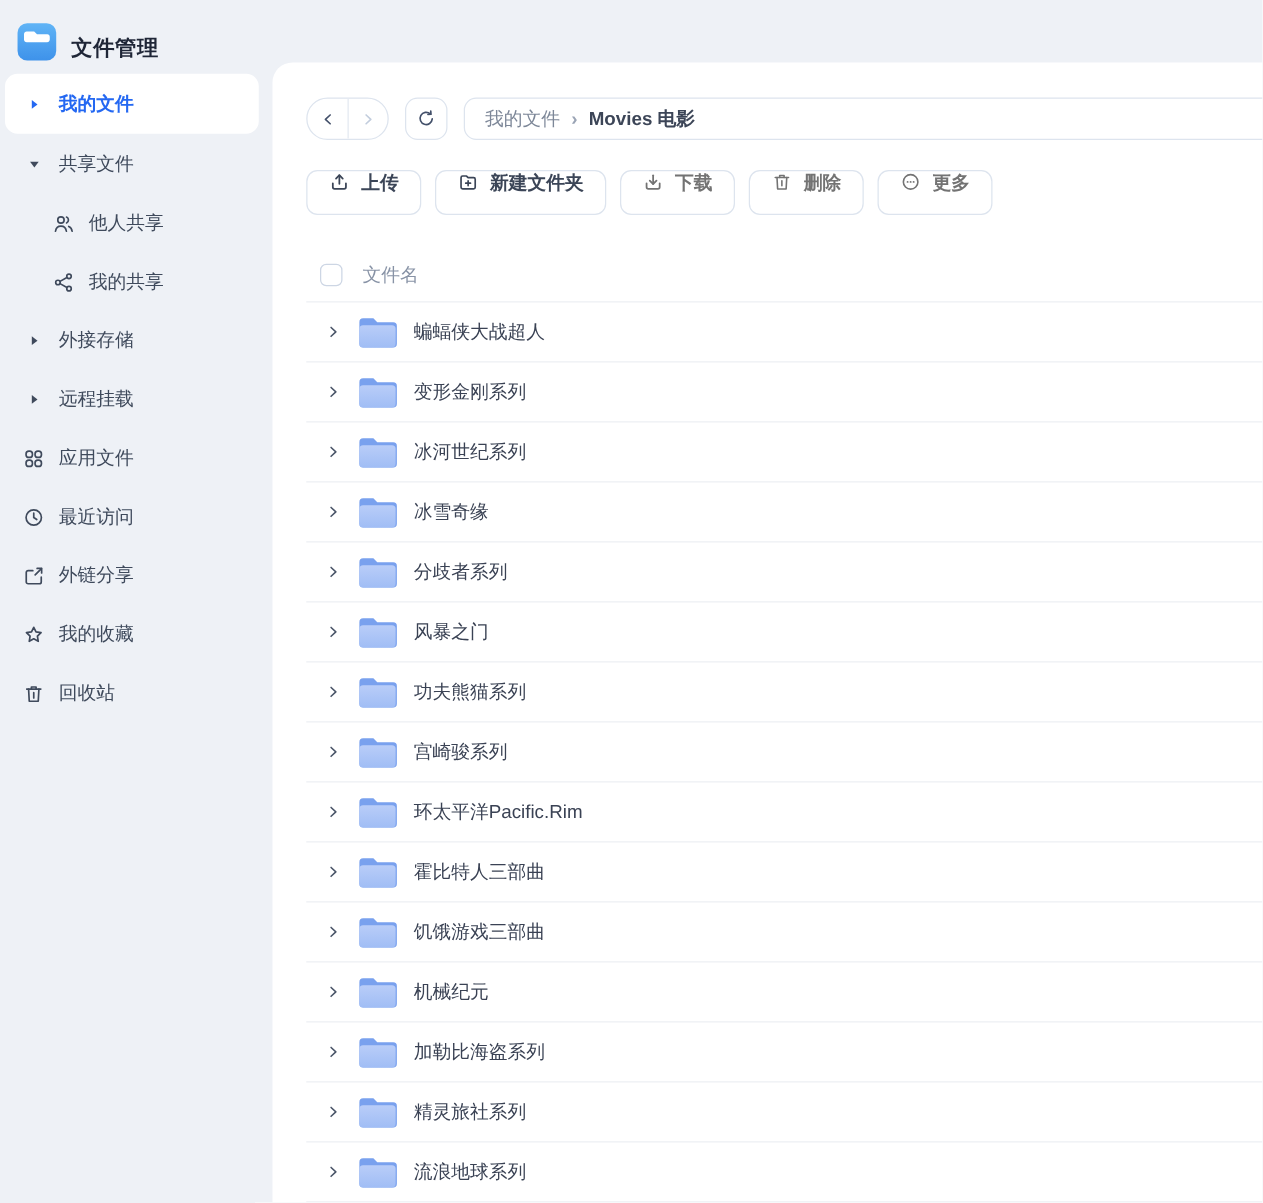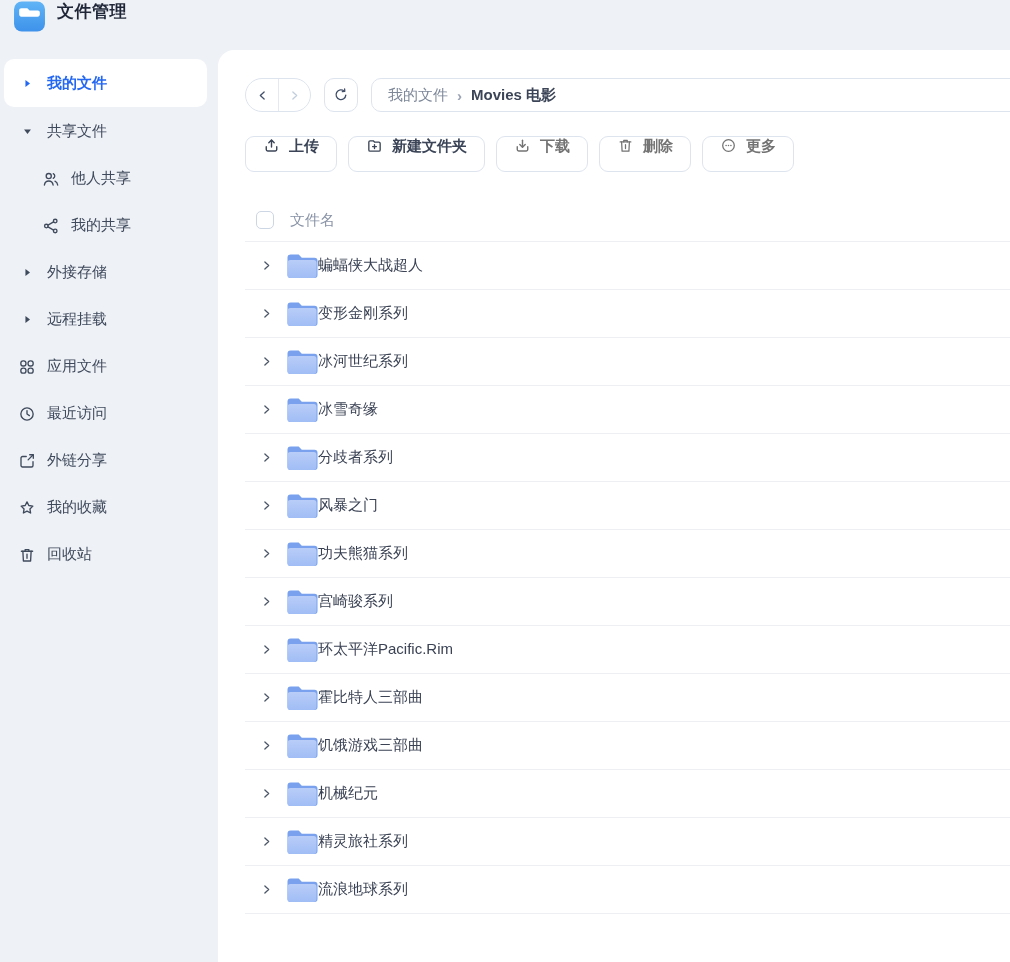--- a/index.html
+++ b/index.html
@@ -5,21 +5,21 @@
   html,body{margin:0;padding:0}
   body{
     width:1010px;height:962px;overflow:hidden;
     background:#eef1f6;
     font-family:"Liberation Sans","DejaVu Sans",sans-serif;
     -webkit-font-smoothing:antialiased;
   }
   .page{position:relative;width:1010px;height:962px;overflow:hidden}
 
   
-  .app-header{position:absolute;top:0;left:0;right:0;height:50px;display:flex;align-items:flex-start;gap:11px;padding-left:13px;box-sizing:border-box}
+  .app-header{position:absolute;top:0;left:0;right:0;height:50px;display:flex;align-items:flex-end;gap:11px;padding-left:13px;box-sizing:border-box}
   .app-icon{width:33px;height:33px;display:flex}
   .app-icon svg{width:33px;height:33px}
   .app-title{font-size:17px;font-weight:700;color:#1f2637;letter-spacing:.5px}
 
   
   .sidebar{position:absolute;top:50px;left:0;width:218px;bottom:0;box-sizing:border-box;padding-top:9px}
   .sb-item{height:47px;display:flex;align-items:center;gap:11px;padding:0 8px 0 18px;font-size:15px;color:#3f4a5c;cursor:pointer;box-sizing:border-box}
   .sb-item.selected{background:#ffffff;border-radius:10px;margin:0 11px 1px 4px;padding-left:14px;color:#2468f2;font-weight:600;height:48px}
   .sb-item.indent{padding-left:42px}
   .sb-icon{width:18px;height:18px;flex:0 0 auto;display:flex;align-items:center;justify-content:center}
@@ -51,21 +51,21 @@
   .list-header{height:42px;display:flex;align-items:center;border-bottom:1px solid #edeff3;font-size:15px;color:#8893a6}
   .checkbox{width:18px;height:18px;border:1.5px solid #cdd6e4;border-radius:5px;background:#fff;margin-left:11px;box-sizing:border-box;cursor:pointer}
   .col-name{margin-left:16px}
 
   .file-list{}
   .row{height:47px;display:flex;align-items:center;border-bottom:1px solid #edeff3;cursor:pointer}
   .row-caret{margin-left:15px;width:13px;height:13px;color:#4b5669;display:flex;align-items:center;justify-content:center}
   .row-caret svg{width:13px;height:13px}
   .row-folder{margin-left:13px;width:32px;height:27px;display:flex}
   .row-folder svg{width:32px;height:27px}
-  .row-name{font-size:15px;color:#3a4254;white-space:nowrap}
+  .row-name{margin-left:13px;font-size:15px;color:#3a4254;white-space:nowrap}
 
   .sprite{position:absolute;width:0;height:0;overflow:hidden}
 </style>
 </head>
 <body>
 
 <svg class="sprite" xmlns="http://www.w3.org/2000/svg" aria-hidden="true">
   <defs>
     <linearGradient id="gradApp" x1="0" y1="0" x2="0" y2="1">
       <stop offset="0" stop-color="#60b4f6"></stop>
@@ -520,20 +520,33 @@
     <span class="row-caret" data-name="expand-chevron-icon">
             <svg>
               <use href="#i-chevron-right"></use>
             </svg>
           </span>
     <span class="row-folder" data-name="folder-icon">
             <svg>
               <use href="#i-folder"></use>
             </svg>
           </span>
+    <span class="row-name" data-name="file-name">加勒比海盗系列</span>
+  </div>
+        <div class="row" data-name="file-row">
+    <span class="row-caret" data-name="expand-chevron-icon">
+            <svg>
+              <use href="#i-chevron-right"></use>
+            </svg>
+          </span>
+    <span class="row-folder" data-name="folder-icon">
+            <svg>
+              <use href="#i-folder"></use>
+            </svg>
+          </span>
     <span class="row-name" data-name="file-name">精灵旅社系列</span>
   </div>
         <div class="row" data-name="file-row">
     <span class="row-caret" data-name="expand-chevron-icon">
             <svg>
               <use href="#i-chevron-right"></use>
             </svg>
           </span>
     <span class="row-folder" data-name="folder-icon">
             <svg>

